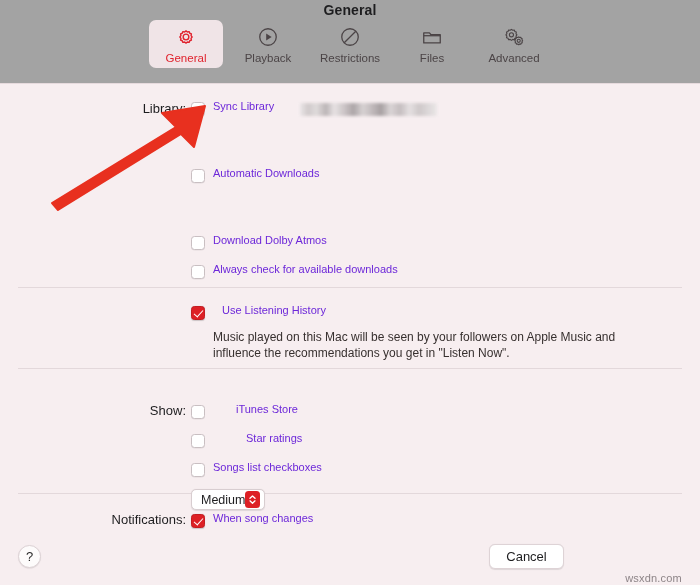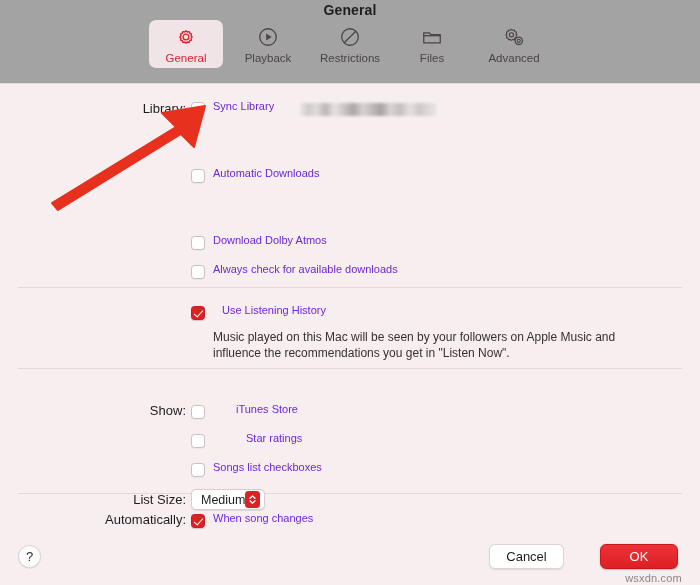--- a/index.html
+++ b/index.html
@@ -367,41 +367,39 @@
 
   <div class="cb" style="left:191px; top:321px;"></div>
   <div class="cb-text" style="left:213px; top:319px;margin-left:23px;">iTunes Store</div>
 
   <div class="cb" style="left:191px; top:350px;"></div>
   <div class="cb-text" style="left:222px; top:348px;margin-left:24px;">Star ratings</div>
 
   <div class="cb" style="left:191px; top:379px;"></div>
   <div class="cb-text" style="left:213px; top:377px;">Songs list checkboxes</div>
 
-  <div class="label-col" style="top:408px;">List Size:</div>
   <div class="popup" style="left:191px; top:405px;">
     <span class="popup-value">Medium</span>
     <span class="stepper">
       <svg width="9" height="11" viewBox="0 0 10 12" fill="none" stroke="#ffffff" stroke-width="1.5" stroke-linecap="round" stroke-linejoin="round">
         <path d="M2.2 4.7L5 2l2.8 2.7"></path>
         <path d="M2.2 7.5L5 10.2l2.8-2.7"></path>
       </svg>
     </span>
   </div>
 
-  <div class="label-col" style="top:428px;">Automatically:</div>
+  <div class="label-col" style="top:428px;">Notifications:</div>
   <div class="cb checked" style="left:191px; top:430px;"></div>
   <div class="cb-text" style="left:213px; top:428px;">When song changes</div>
 
 </div>
 
 <div class="footer">
   <div class="help-btn">?</div>
   <div class="btn btn-cancel">Cancel</div>
-  <div class="btn btn-ok">OK</div>
   <div class="watermark">wsxdn.com</div>
 </div>
 
 <div class="arrow-layer">
   <svg width="700" height="585" viewBox="0 0 700 585">
     <g>
       <path d="M 52 203 L 176 127 L 162 113 L 205 106 L 194 147 L 181 134 L 58 210 Z" fill="#e8301f" stroke="#e8301f" stroke-width="2" stroke-linejoin="round"></path>
     </g>
   </svg>
 </div>

